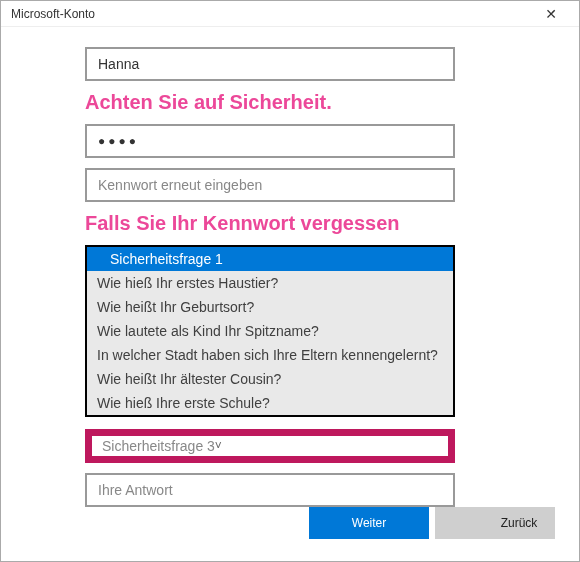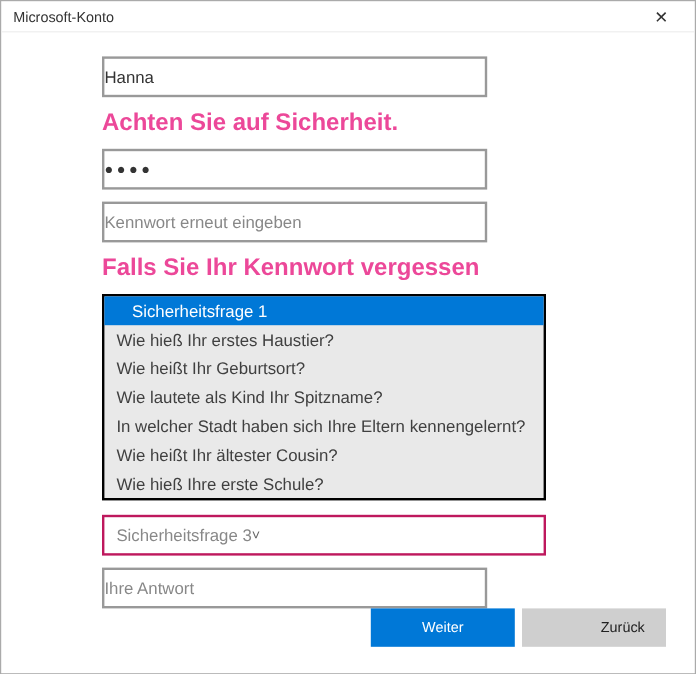--- a/index.html
+++ b/index.html
@@ -37,24 +37,24 @@
     align-items: center;
     justify-content: center;
     font-size: 14px;
     color: #333;
     cursor: pointer;
   }
   .content {
     padding: 20px 84px 0 84px;
   }
   .field {
-    width: 321px;
+    width: 370px;
     height: 34px;
     border: 2px solid #999;
-    padding: 0 0;
+    padding: 0 11px;
     font-size: 14px;
     display: flex;
     align-items: center;
     background: #fff;
     margin-bottom: 10px;
     color: #333;
   }
   .field.placeholder { color: #888; }
   .label {
     font-size: 20px;
@@ -75,21 +75,21 @@
     color: #404040;
   }
   .dropdown-open .opt.sel {
     background: #0078d7;
     color: #fff;
     padding-left: 23px;
   }
   .select-closed {
     width: 370px;
     height: 34px;
-    border: 2px solid #be185d;
+    border: 7px solid #be185d;
     padding: 0 10px;
     font-size: 14px;
     display: flex;
     align-items: center;
     justify-content: flex-start;
     background: #fff;
     margin-bottom: 10px;
     color: #888;
   }
   .chev { color: #666; font-size: 12px; }

